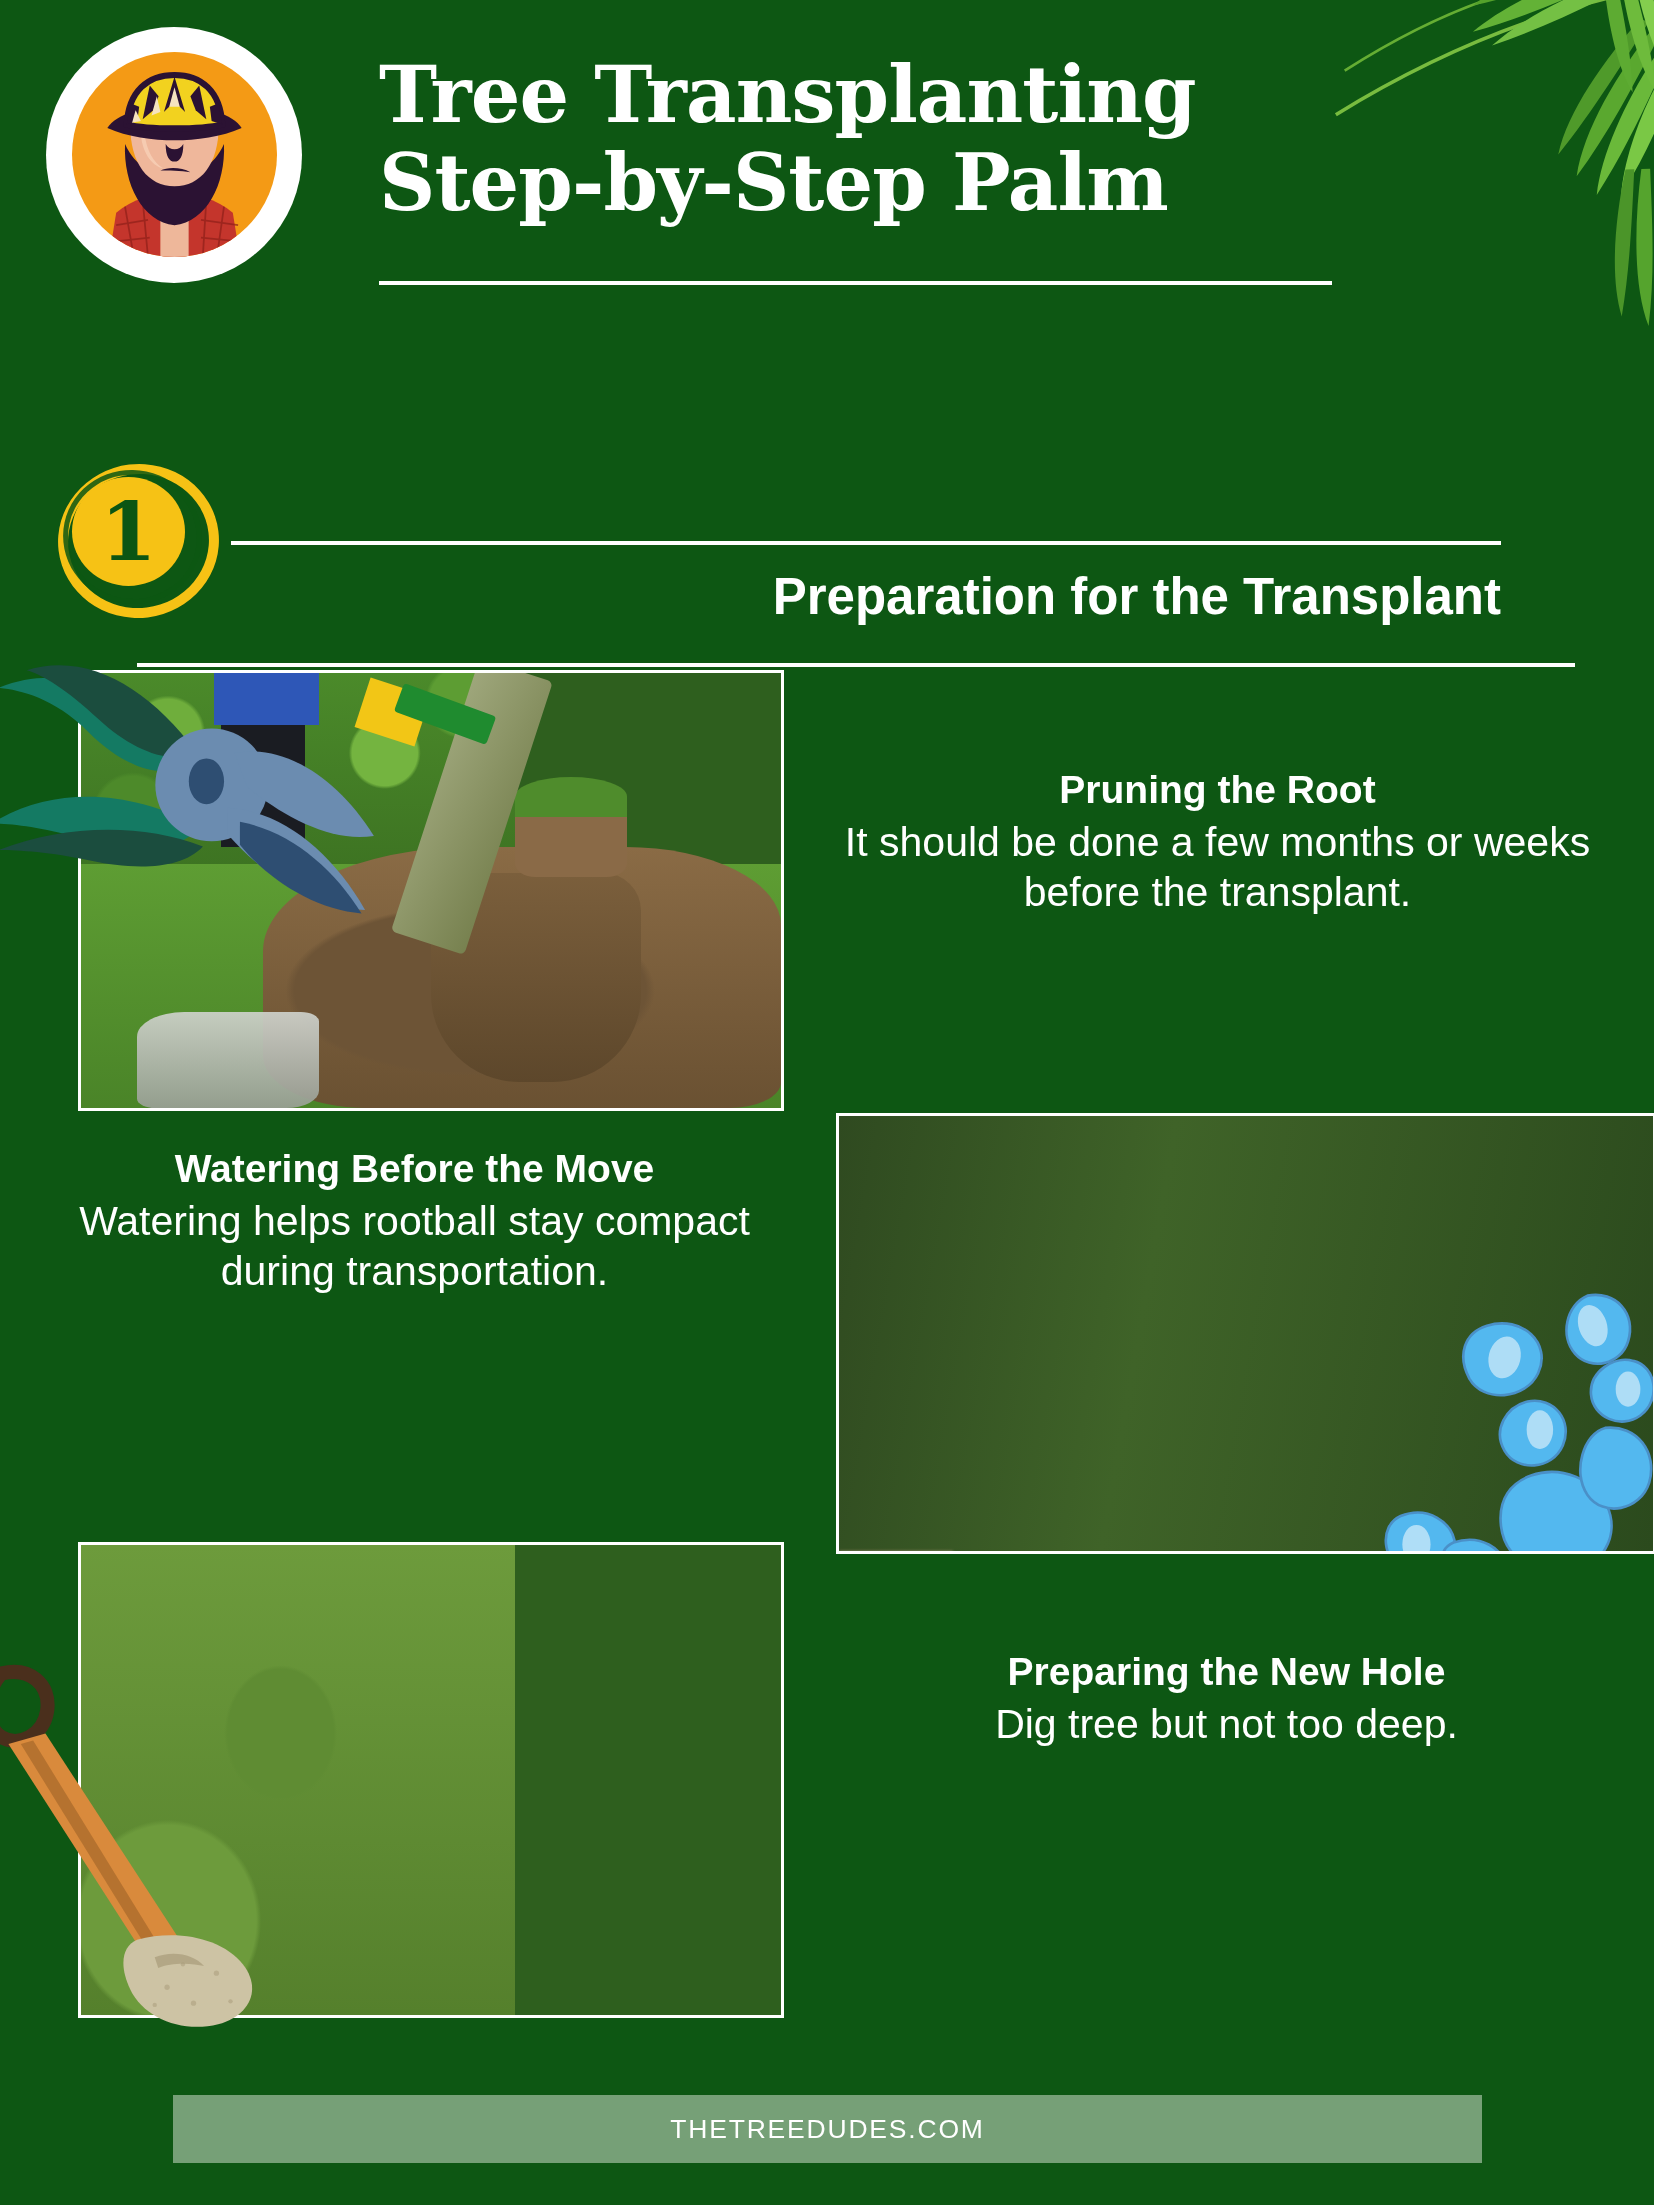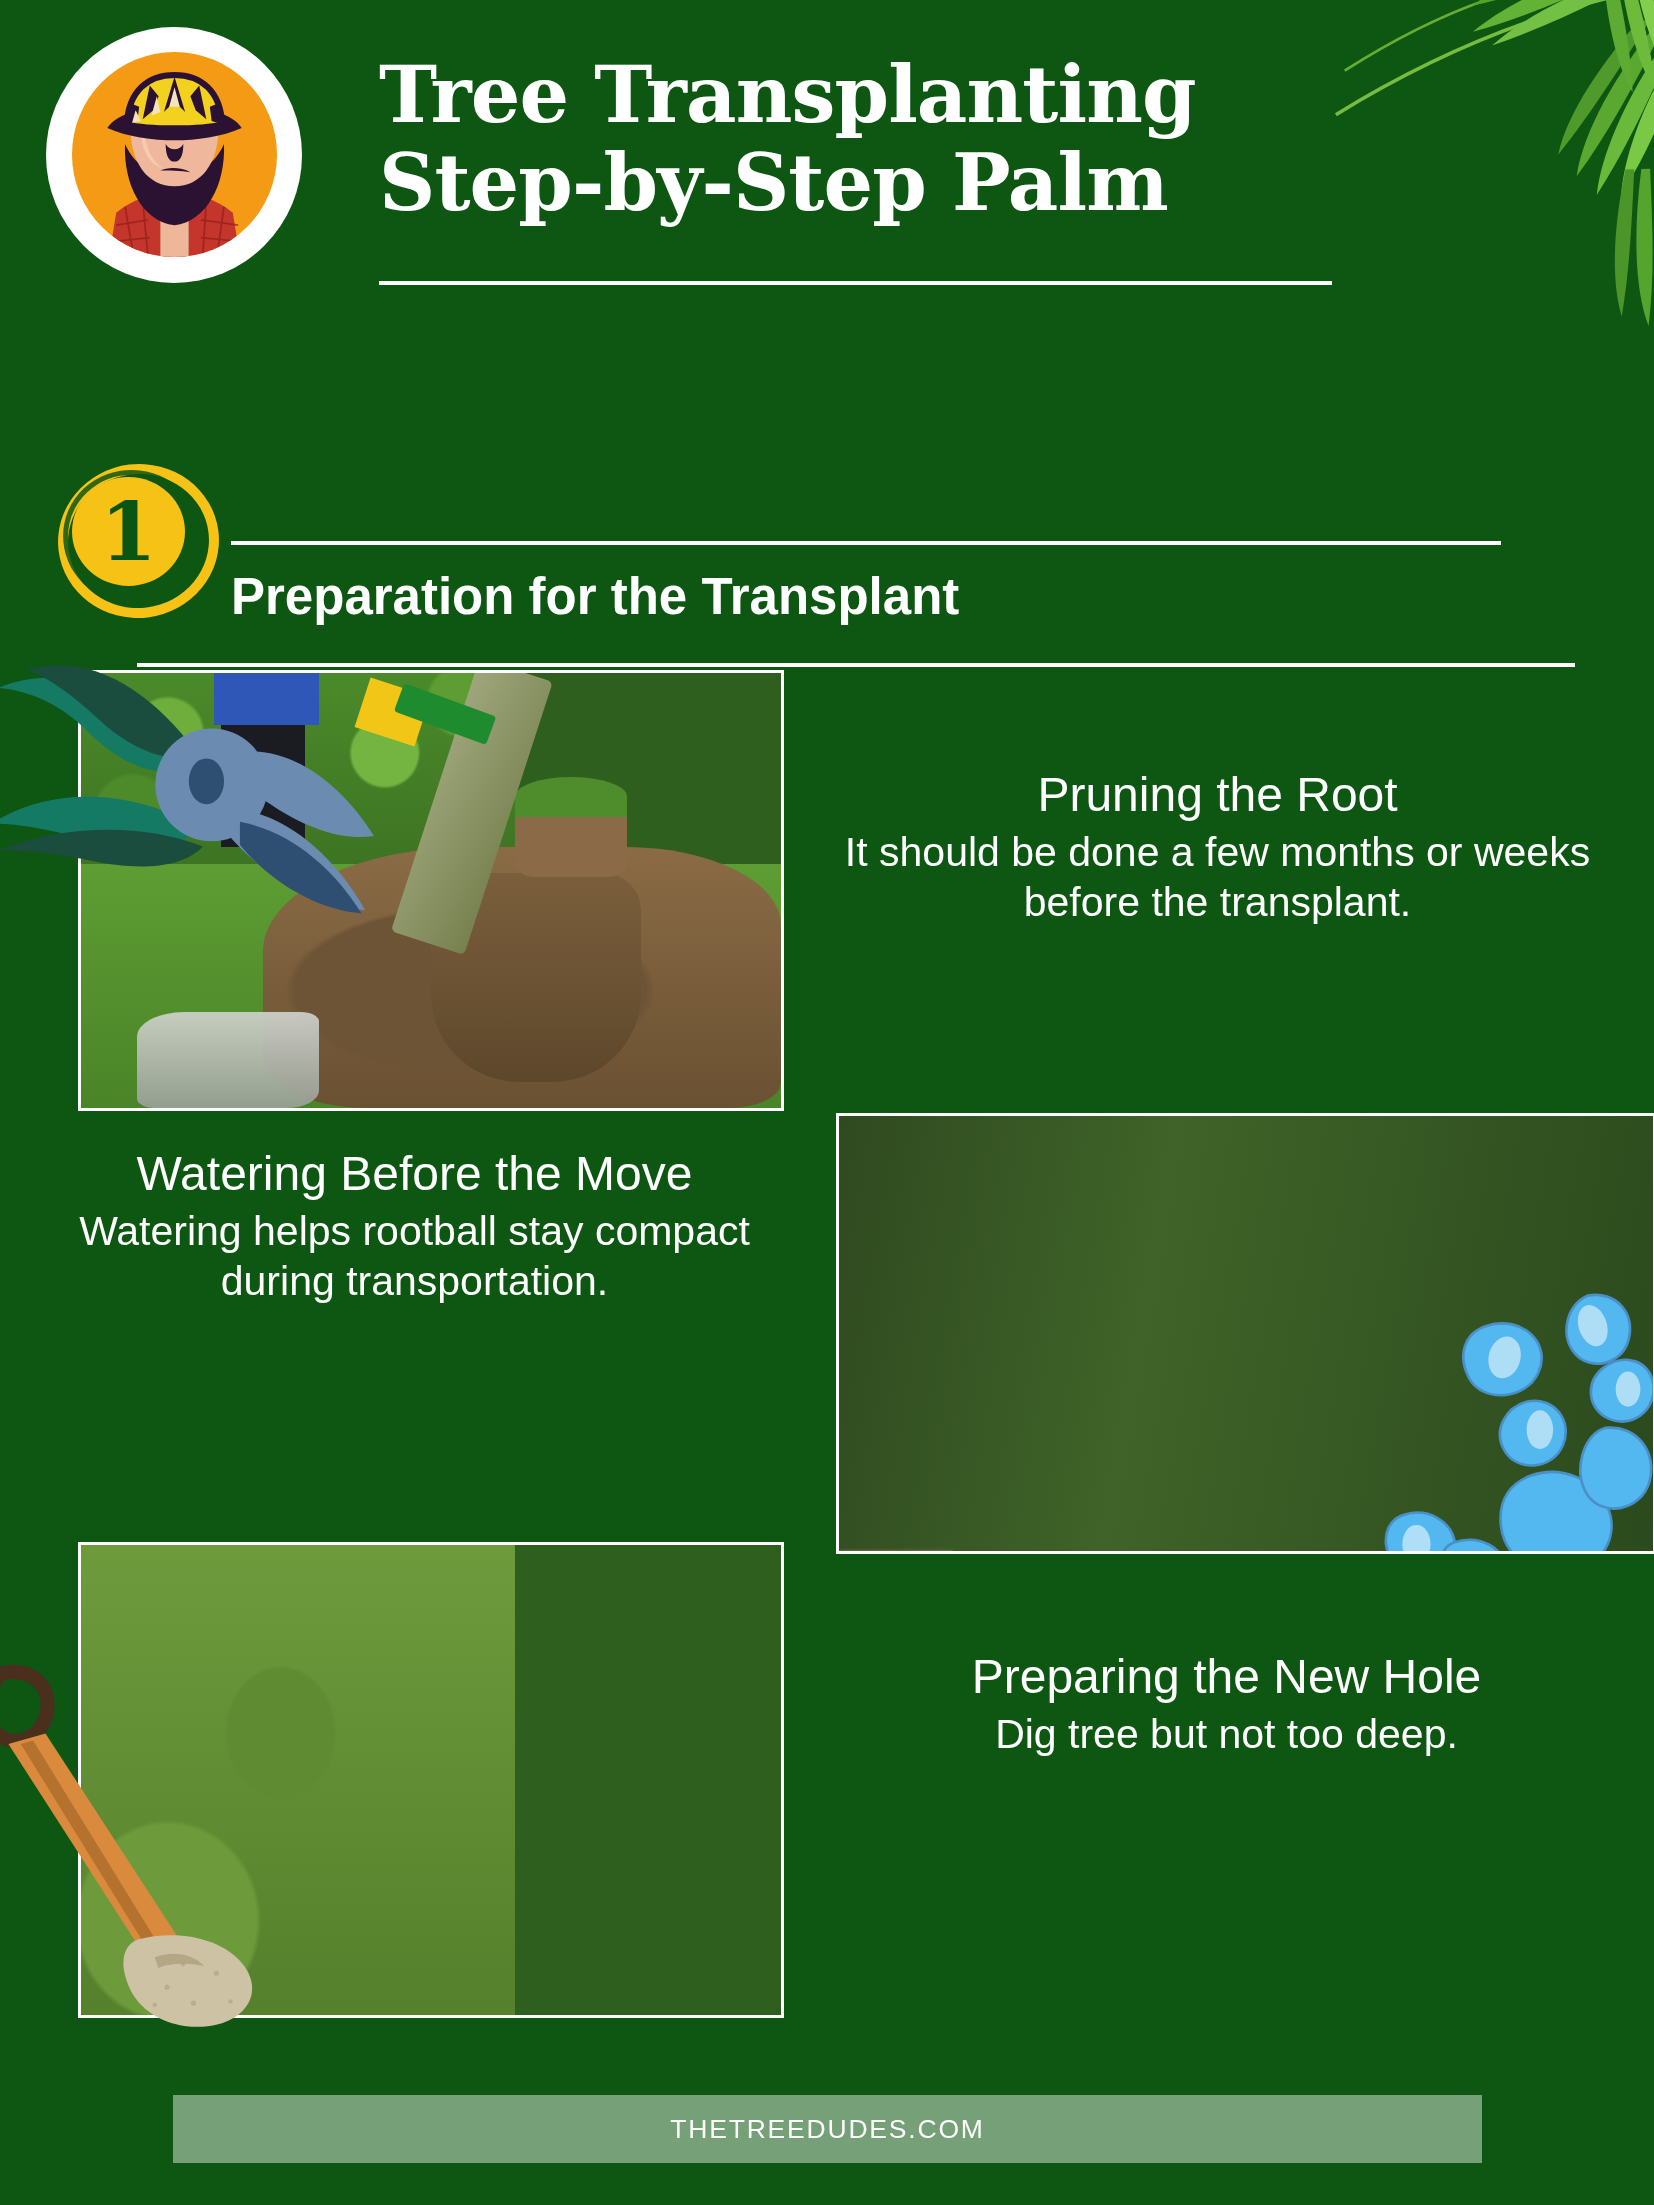--- a/index.html
+++ b/index.html
@@ -66,29 +66,29 @@
     display:flex;align-items:center;justify-content:center;
     color:#0b5513;font-size:81px;font-weight:bold;font-family:"DejaVu Serif",serif;
     line-height:1;
   }
 
   
   .rule-top{position:absolute;left:231px;top:541px;width:1270px;height:3.5px;background:#ffffff;}
   .rule-bot{position:absolute;left:137px;top:663px;width:1438px;height:3.5px;background:#ffffff;}
   .section-title{
     position:absolute;left:231px;top:569px;width:1270px;
-    color:#ffffff;font-size:51px;font-weight:bold;text-align:left;line-height:1.1;
+    color:#ffffff;font-size:51px;font-weight:bold;text-align:right;line-height:1.1;
   }
   .photo{
     position:absolute;overflow:hidden;background:#2e5f1e;
     border:3.5px solid #ffffff;
     box-sizing:border-box;
   }
   .txtblk{position:absolute;color:#ffffff;text-align:center;box-sizing:border-box;padding:0 21px;}
-  .txtblk h3{margin:0 0 5.3px 0;font-size:48px;font-weight:normal;line-height:1.12;}
+  .txtblk h3{margin:0 0 5.3px 0;font-size:39px;font-weight:bold;line-height:1.12;}
   .txtblk p{margin:4px;font-size:41px;font-weight:400;line-height:1.22;}
 
   
   #photo1{left:78px;top:670px;width:706px;height:441px;}
   #text1 {left:794px;top:768px;width:847px;}
 
   
   #photo2{left:836px;top:1113px;width:820px;height:441px;}
   #text2 {left:44px;top:1147px;width:741px;}
 

